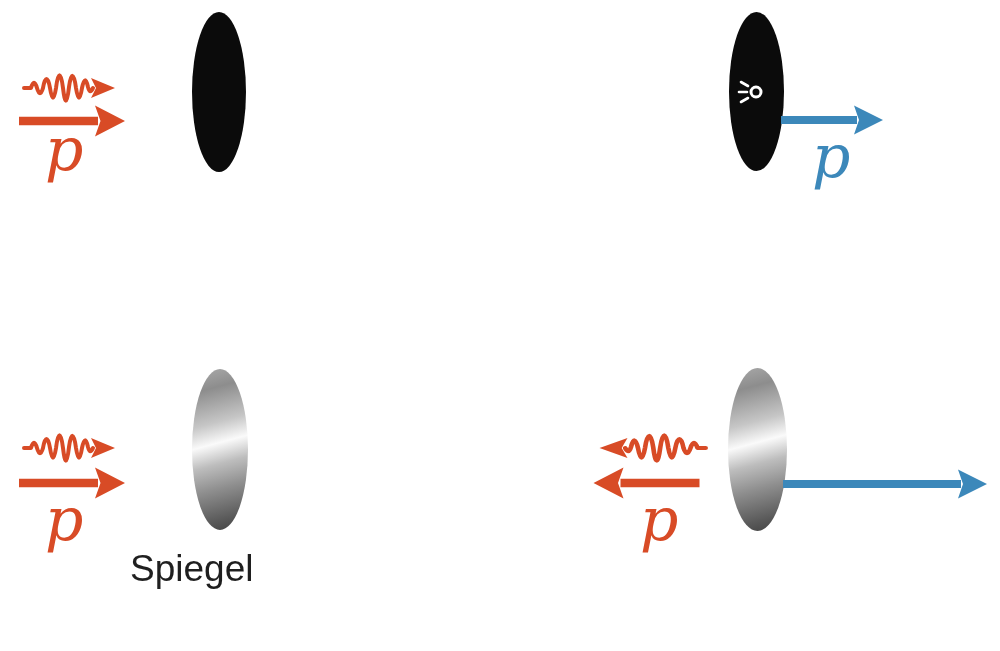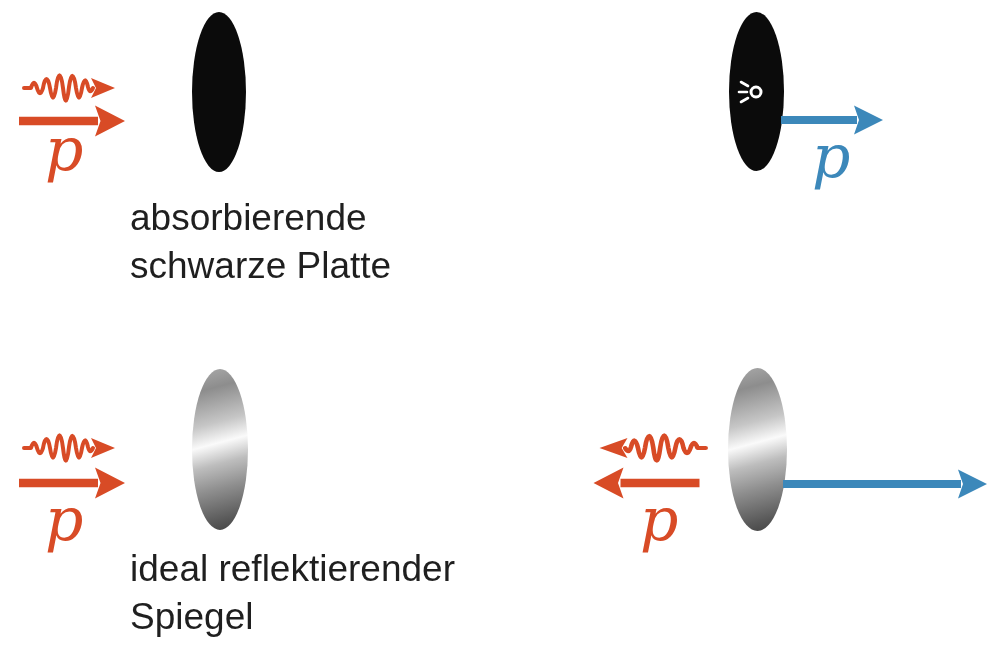--- a/index.html
+++ b/index.html
@@ -64,24 +64,20 @@
   <svg id="q1-wave" class="abs" width="96" height="40" viewBox="0 0 96 40">
     <path class="red-stroke" stroke-width="4" stroke-linecap="round" stroke-linejoin="round" d="M2 20 H9 C11 13 13 13 15 20 C17 27 19 27 21 20 C23 8 26 8 28 20 C30 33 32 33 34 20 C36 3 39 3 41 20 C43 37 45 37 47 19 C49 4 52 4 54 20 C56 33 58 33 60 20 C62 10 64 10 66 19 C67.5 25 69 24 71 20"></path>
     <polygon class="red-fill" points="69,10 93,20 69,30 74,20"></polygon>
   </svg>
   <svg id="q1-arrow" class="abs" width="106" height="36" viewBox="0 0 106 36">
     <path class="red-fill" d="M0 13.8 H79 V22.2 H0 Z"></path>
     <path class="red-fill" d="M76 2.5 L106 18 L76 33.5 L81.5 18 Z"></path>
   </svg>
   <span id="q1-p" class="plabel red-t">p</span>
   <div id="q1-plate" class="plate plate-black"></div>
-  <div id="q1-caption" class="caption">
-    <span class="cap-line">absorbierende</span>
-    <span class="cap-line">schwarze Platte</span>
-  </div>
 
   <div id="q2-plate" class="plate plate-black"></div>
   <svg id="q2-heat" class="abs" width="30" height="32" viewBox="0 0 30 32">
     <circle class="white-stroke" stroke-width="3" cx="19" cy="16" r="5"></circle>
     <line class="white-stroke" stroke-width="2.6" stroke-linecap="round" x1="4" y1="6" x2="11" y2="10"></line>
     <line class="white-stroke" stroke-width="2.6" stroke-linecap="round" x1="2" y1="16" x2="10" y2="16"></line>
     <line class="white-stroke" stroke-width="2.6" stroke-linecap="round" x1="4" y1="26" x2="11" y2="22"></line>
   </svg>
   <svg id="q2-arrow" class="abs" width="102" height="36" viewBox="0 0 102 36">
     <path class="blue-fill" d="M0 14 H76 V22 H0 Z"></path>
@@ -93,21 +89,20 @@
     <path class="red-stroke" stroke-width="4" stroke-linecap="round" stroke-linejoin="round" d="M2 20 H9 C11 13 13 13 15 20 C17 27 19 27 21 20 C23 8 26 8 28 20 C30 33 32 33 34 20 C36 3 39 3 41 20 C43 37 45 37 47 19 C49 4 52 4 54 20 C56 33 58 33 60 20 C62 10 64 10 66 19 C67.5 25 69 24 71 20"></path>
     <polygon class="red-fill" points="69,10 93,20 69,30 74,20"></polygon>
   </svg>
   <svg id="q3-arrow" class="abs" width="106" height="36" viewBox="0 0 106 36">
     <path class="red-fill" d="M0 13.8 H79 V22.2 H0 Z"></path>
     <path class="red-fill" d="M76 2.5 L106 18 L76 33.5 L81.5 18 Z"></path>
   </svg>
   <span id="q3-p" class="plabel red-t">p</span>
   <div id="q3-mirror" class="plate mirror"></div>
   <div id="q3-caption" class="caption">
-    <span class="cap-line">ideal reflektierender</span>
     <span class="cap-line">Spiegel</span>
   </div>
 
   <svg id="q4-wave" class="abs flip" width="112" height="40" viewBox="0 0 96 40" preserveAspectRatio="none">
     <path class="red-stroke" stroke-width="4" stroke-linecap="round" stroke-linejoin="round" d="M2 20 H9 C11 13 13 13 15 20 C17 27 19 27 21 20 C23 8 26 8 28 20 C30 33 32 33 34 20 C36 3 39 3 41 20 C43 37 45 37 47 19 C49 4 52 4 54 20 C56 33 58 33 60 20 C62 10 64 10 66 19 C67.5 25 69 24 71 20"></path>
     <polygon class="red-fill" points="69,10 93,20 69,30 74,20"></polygon>
   </svg>
   <svg id="q4-arrow" class="abs flip" width="107" height="36" viewBox="0 0 106 36">
     <path class="red-fill" d="M0 13.8 H79 V22.2 H0 Z"></path>
     <path class="red-fill" d="M76 2.5 L106 18 L76 33.5 L81.5 18 Z"></path>

